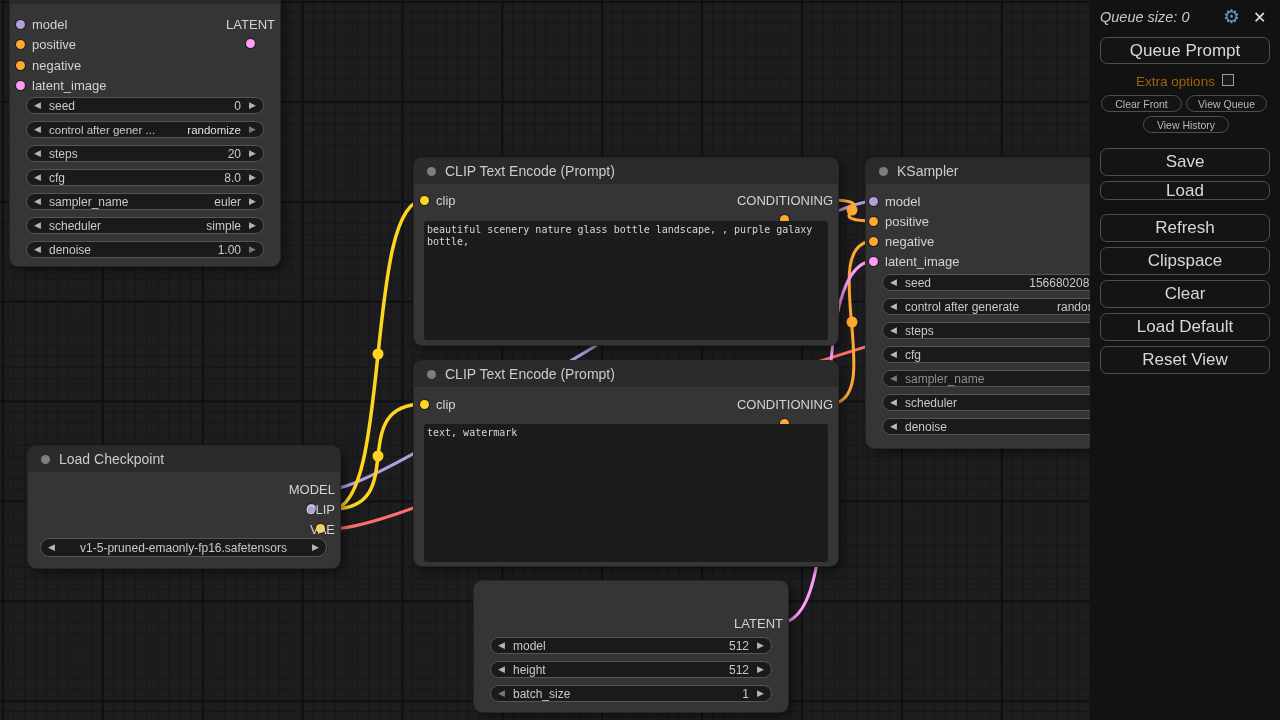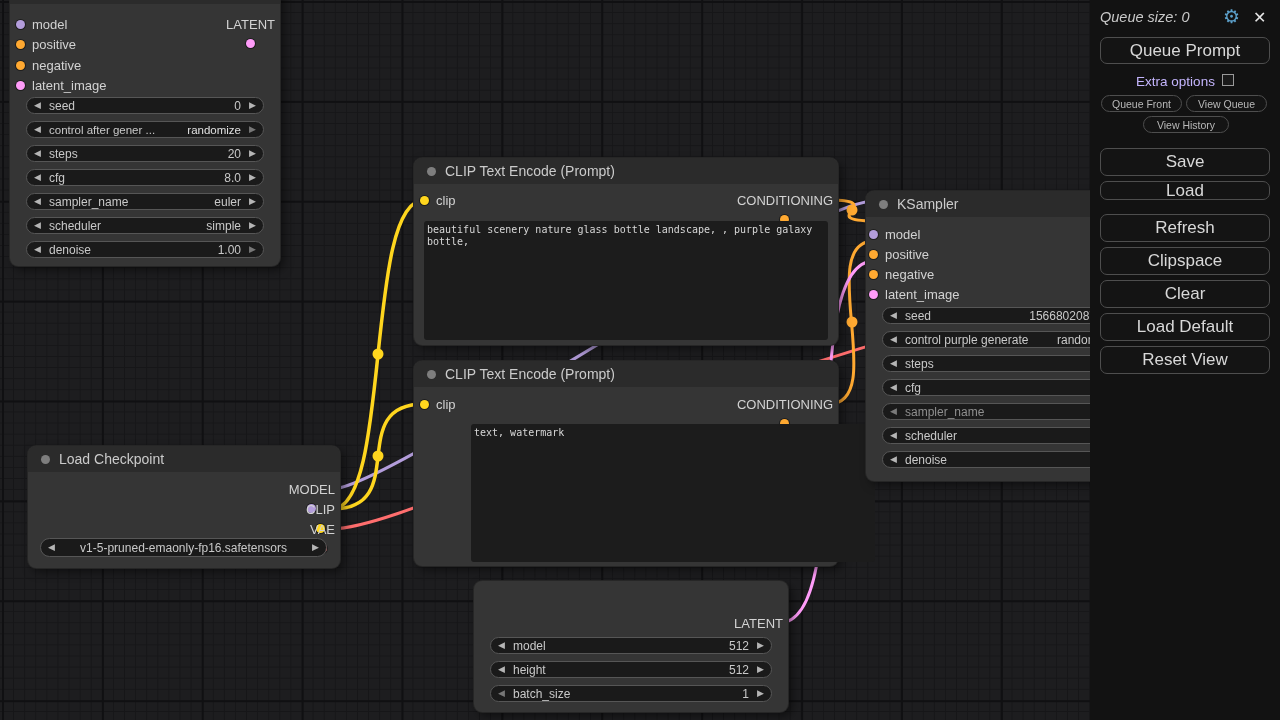--- a/index.html
+++ b/index.html
@@ -43,21 +43,21 @@
   .panel{position:absolute;left:1090px;top:0;width:190px;height:720px;background:#121212;z-index:10;}
   .phead{position:absolute;top:8px;left:0;width:100%;height:20px;}
   .qsize{position:absolute;left:10px;top:1px;font-size:14.5px;color:#c8c8c8;font-style:italic;}
   .gear{position:absolute;left:133px;top:-3px;font-size:19px;color:#5b9fc9;cursor:pointer;}
   .closex{position:absolute;left:163px;top:0;font-size:16px;color:#e6e6e6;cursor:pointer;}
   .btn{position:absolute;box-sizing:border-box;background:#141414;border:1px solid #4e4e4e;
     color:#d8d8d8;display:flex;align-items:center;justify-content:center;cursor:pointer;}
   .btn.big{left:10px;width:170px;height:27px;border-radius:7px;font-size:17px;}
   .btn.small{height:17px;border-radius:9px;font-size:10.5px;color:#b8b8b8;}
   .extra{position:absolute;top:74px;left:0;width:100%;display:flex;align-items:flex-start;
-    justify-content:center;gap:7px;font-size:13.5px;color:#c4b5fd;}
+    justify-content:center;gap:7px;font-size:13.5px;color:#a16207;}
   .checkbox{width:10px;height:10px;border:1px solid #9a9a9a;background:#1a1a1a;cursor:pointer;}
 </style>
 </head>
 <body>
 
 <div class="canvas">
 
   <svg class="wires" width="1280" height="720" viewBox="0 0 1280 720">
     <path d="M 332 489 C 390 489 800 201 874 201" fill="none" stroke-width="3" stroke-linecap="round" stroke="#b39ddb"></path>
     <path d="M 332 509 C 392 509 364 200 424 200" fill="none" stroke-width="3.5" stroke-linecap="round" stroke="#ffd61e"></path>
@@ -160,21 +160,21 @@
         <span>CLIP Text Encode (Prompt)</span>
       </div>
     <div class="in-port" style="top:36px;">
         <span class="pdot c-clip"></span>
         <span>clip</span>
       </div>
     <div class="out-port" style="top:36px;">
         <span>CONDITIONING</span>
         <span class="pdot c-cond"></span>
       </div>
-    <textarea class="prompt" style="left: 10px; top: 63px; width: 404px; height: 138px; margin-left: 47px;" spellcheck="false">text, watermark</textarea>
+    <textarea class="prompt" style="left: 10px; top: 63px; width: 404px; height: 138px;" spellcheck="false">text, watermark</textarea>
   </div>
 
   <div class="node" style="left:28px;top:446px;width:312px;height:122px;">
     <div class="ntitle">
         <span class="cdot"></span>
         <span>Load Checkpoint</span>
       </div>
     <div class="out-port" style="top:36px;">
         <span>MODEL</span>
         <span class="pdot c-model"></span>
@@ -212,21 +212,21 @@
         <span class="arr r">▶</span>
       </div>
     <div class="widget" style="left:16px;top:104px;width:282px;">
         <span class="arr dim">◀</span>
         <span class="wlabel">batch_size</span>
         <span class="wvalue">1</span>
         <span class="arr r">▶</span>
       </div>
   </div>
 
-  <div class="node" style="left:866px;top:158px;width:286px;height:290px;margin-top:33px;">
+  <div class="node" style="left:866px;top:158px;width:286px;height:290px;">
     <div class="ntitle">
         <span class="cdot"></span>
         <span>KSampler</span>
       </div>
     <div class="in-port" style="top:36px;left:3px;">
         <span class="pdot c-model"></span>
         <span>model</span>
       </div>
     <div class="in-port" style="top:56px;left:3px;">
         <span class="pdot c-cond"></span>
@@ -241,21 +241,21 @@
         <span>latent_image</span>
       </div>
     <div class="widget" style="left:16px;top:116px;width:254px;">
         <span class="arr">◀</span>
         <span class="wlabel">seed</span>
         <span class="wvalue" style="margin-right:22px;">1566802087</span>
         <span class="arr r">▶</span>
       </div>
     <div class="widget" style="left:16px;top:140px;width:254px;">
         <span class="arr">◀</span>
-        <span class="wlabel">control purple generate</span>
+        <span class="wlabel">control after generate</span>
         <span class="wvalue">randomize</span>
         <span class="arr r">▶</span>
       </div>
     <div class="widget" style="left:16px;top:164px;width:254px;">
         <span class="arr">◀</span>
         <span class="wlabel">steps</span>
         <span class="wvalue"></span>
         <span class="arr r">▶</span>
       </div>
     <div class="widget" style="left:16px;top:188px;width:254px;">
@@ -288,21 +288,21 @@
     <div class="phead">
       <span class="qsize">Queue size: 0</span>
       <span class="gear">⚙</span>
       <span class="closex">✕</span>
     </div>
     <div class="btn big" style="top:37px;">Queue Prompt</div>
     <div class="extra">
       <span>Extra options</span>
       <span class="checkbox"></span>
     </div>
-    <div class="btn small" style="left:11px;top:95px;width:81px;">Queue Front</div>
+    <div class="btn small" style="left:11px;top:95px;width:81px;">Clear Front</div>
     <div class="btn small" style="left:96px;top:95px;width:81px;">View Queue</div>
     <div class="btn small" style="left:53px;top:116px;width:86px;">View History</div>
     <div class="btn big" style="top:148px;height:28px;">Save</div>
     <div class="btn big" style="top:181px;height:19px;">Load</div>
     <div class="btn big" style="top:214px;height:28px;">Refresh</div>
     <div class="btn big" style="top:247px;height:28px;">Clipspace</div>
     <div class="btn big" style="top:280px;height:28px;">Clear</div>
     <div class="btn big" style="top:313px;height:28px;">Load Default</div>
     <div class="btn big" style="top:346px;height:28px;">Reset View</div>
   </div>

